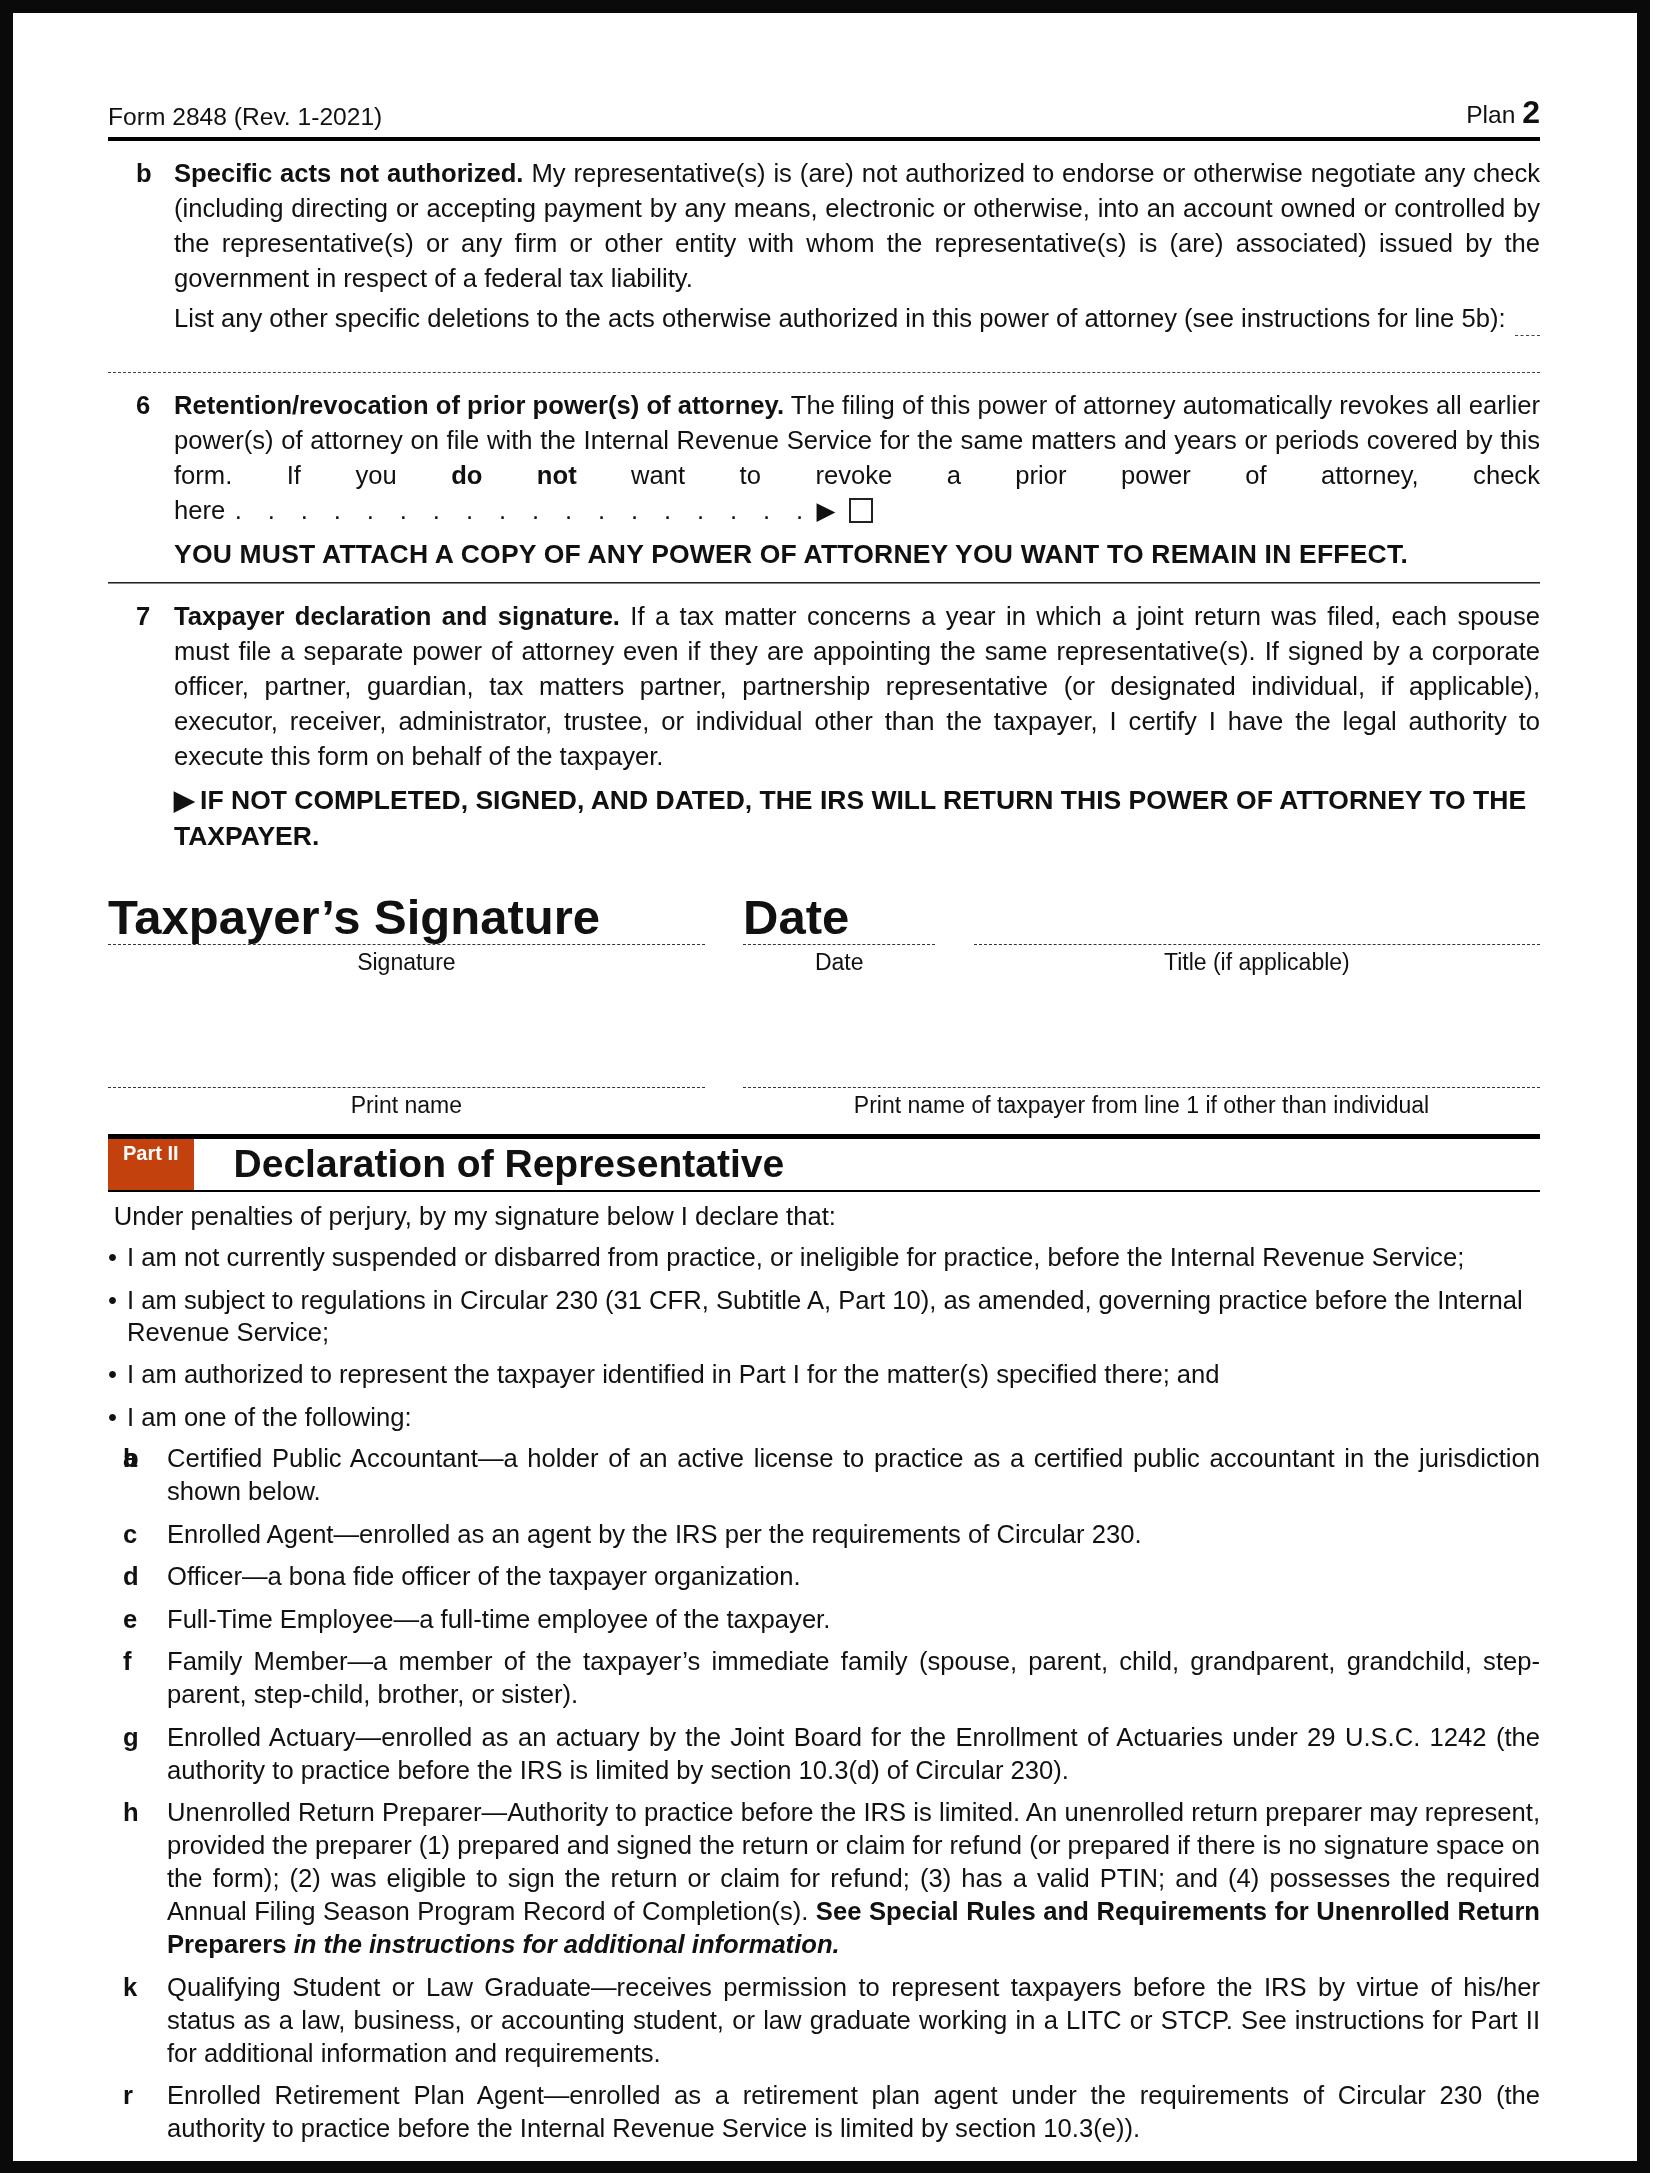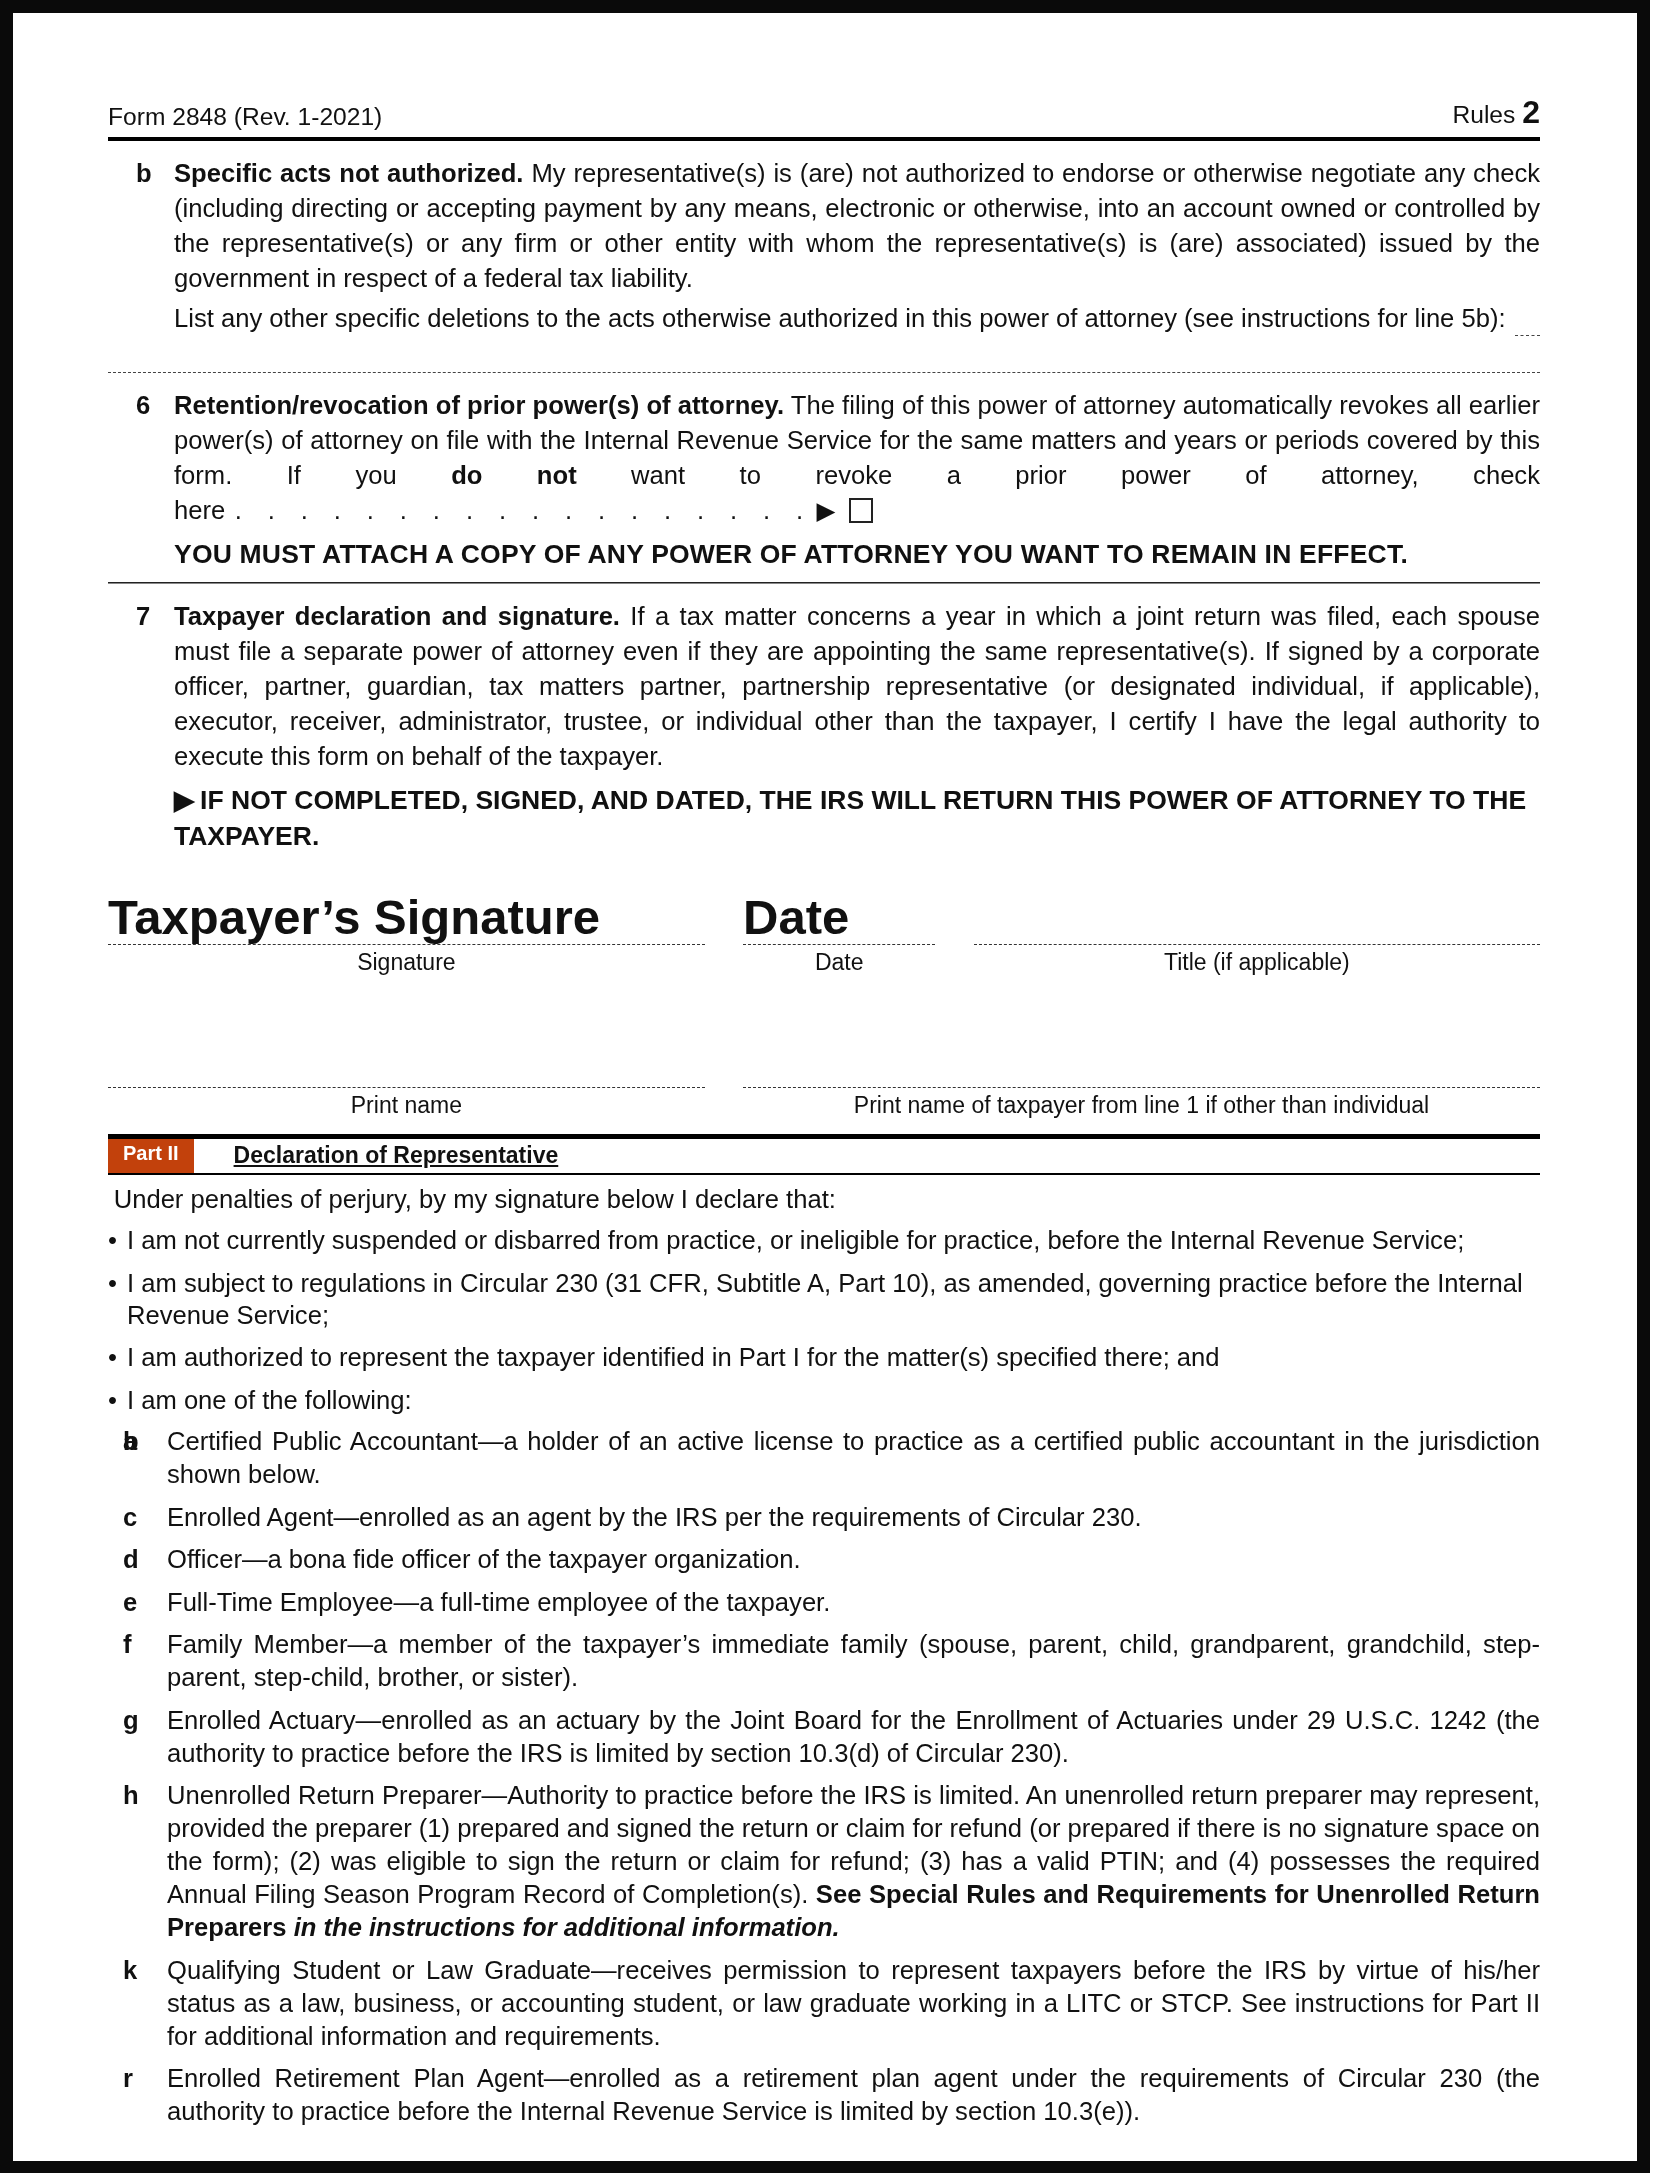--- a/index.html
+++ b/index.html
@@ -40,40 +40,40 @@
   .sig-gap { width:39px; }
   .c1 { width:608px; } .c2 { width:196px; } .c3 { width:577px; } .c4 { width:812px; }
   .big-ph { font-size:49px; font-weight:bold; line-height:53px; white-space:nowrap; }
   .sig-labels { display:flex; font-size:23px; margin-top:3.8px; }
   .sig-labels > div { text-align:center; }
   .print-row .sig-col { height:112px; }
 
   
   .part-bar { margin-top:15px; border-top:5.7px solid #000; border-bottom:2.8px solid #000; display:flex; align-items:stretch; background:#fff; }
   .part-box { background:#c2410c; color:#fff; font-weight:bold; font-size:20px; padding:2.8px 15px 4.7px 15px; }
-  .part-title { font-weight:bold; font-size:23px; padding:2.8px 0 4.7px 40px;text-decoration:underline; }
+  .part-title { font-weight:bold; font-size:39px; padding:2.8px 0 4.7px 40px; }
 
   .intro-line { font-size:25.6px; margin-top:9.5px; padding-left:5.7px; }
   .bullet-line { position:relative; padding-left:19px; font-size:25.6px; line-height:32px; margin-top:10.4px; }
   .bullet-glyph { position:absolute; left:0; top:0; }
 
   .desig-list { margin-top:3.8px; }
   .desig-item { position:relative; margin-left:15px; padding-left:44px; font-size:25.6px; line-height:33px; margin-top:9.5px; text-align:justify; }
   .desig-letter { position:absolute; left:0; top:0; font-weight:bold; }
 </style>
 </head>
 <body>
 
 <div class="page">
   <div class="content">
 
     <div class="top-row">
       <span>Form 2848 (Rev. 1-2021)</span>
       <span>
-        <span>Rules</span>
+        <span>Plan</span>
         <span class="pg-num">2</span>
       </span>
     </div>
     <div class="rule-thick"></div>
 
     <div class="item">
       <span class="item-letter">b</span>
       <p class="just"><b>Specific acts not authorized.</b> <span>My representative(s) is (are) not authorized to endorse or otherwise negotiate any check (including directing or accepting payment by any means, electronic or otherwise, into an account owned or controlled by the representative(s) or any firm or other entity with whom the representative(s) is (are) associated) issued by the government in respect of a federal tax liability.</span></p>
       <div class="prompt-line">
         <span>List any other specific deletions to the acts otherwise authorized in this power of attorney (see instructions for line 5b):</span>

